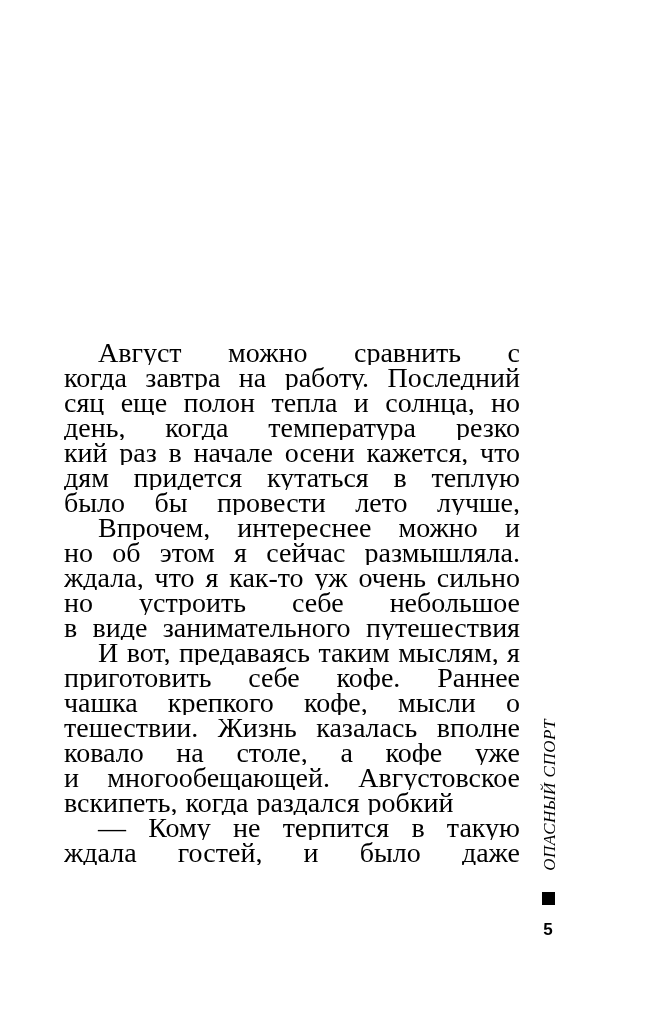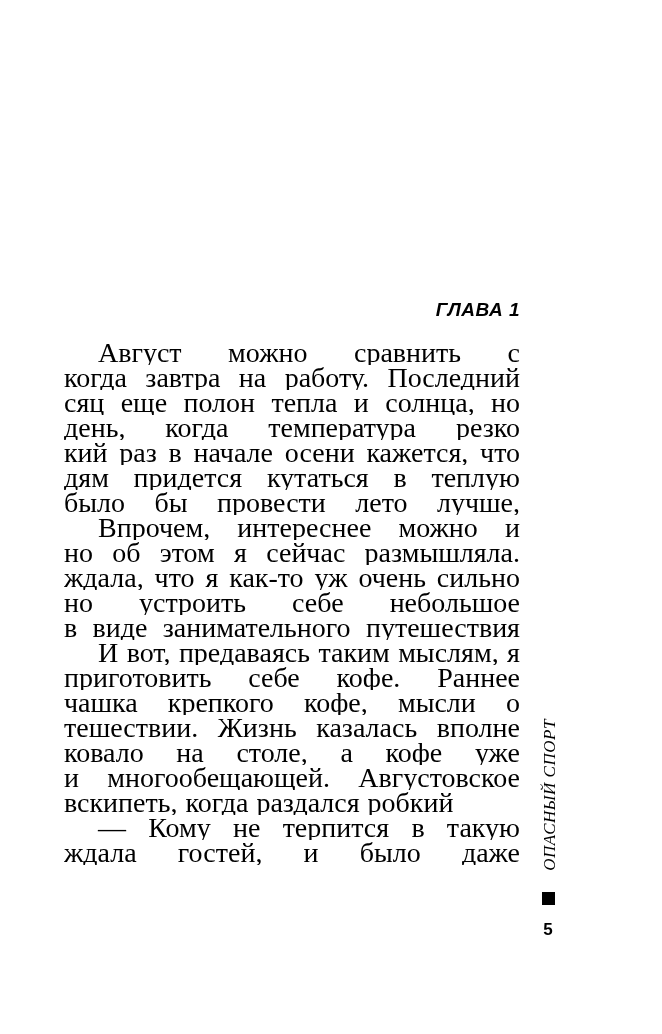--- a/index.html
+++ b/index.html
@@ -78,21 +78,20 @@
     font-weight: bold;
     font-size: 17px;
     line-height: 20px;
   }
 </style>
 </head>
 <body>
 
 <div class="page">
 
-  <div class="chapter-heading">ГЛАВА 1</div>
 
   <div class="text-block">
       <div class="line indent just">Август можно сравнить с воскресным днем,</div>
       <div class="line just">когда завтра на работу. Последний летний ме-</div>
       <div class="line just">сяц еще полон тепла и солнца, но недалек тот</div>
       <div class="line just">день, когда температура резко понизится и лю-</div>
       <div class="line just">кий раз в начале осени кажется, что можно</div>
       <div class="line just">дям придется кутаться в теплую одежду. И вся-</div>
       <div class="line just">было бы провести лето лучше, отдохнуть ярче</div>
       <div class="line indent just">Впрочем, интереснее можно и осенью, имен-</div>

